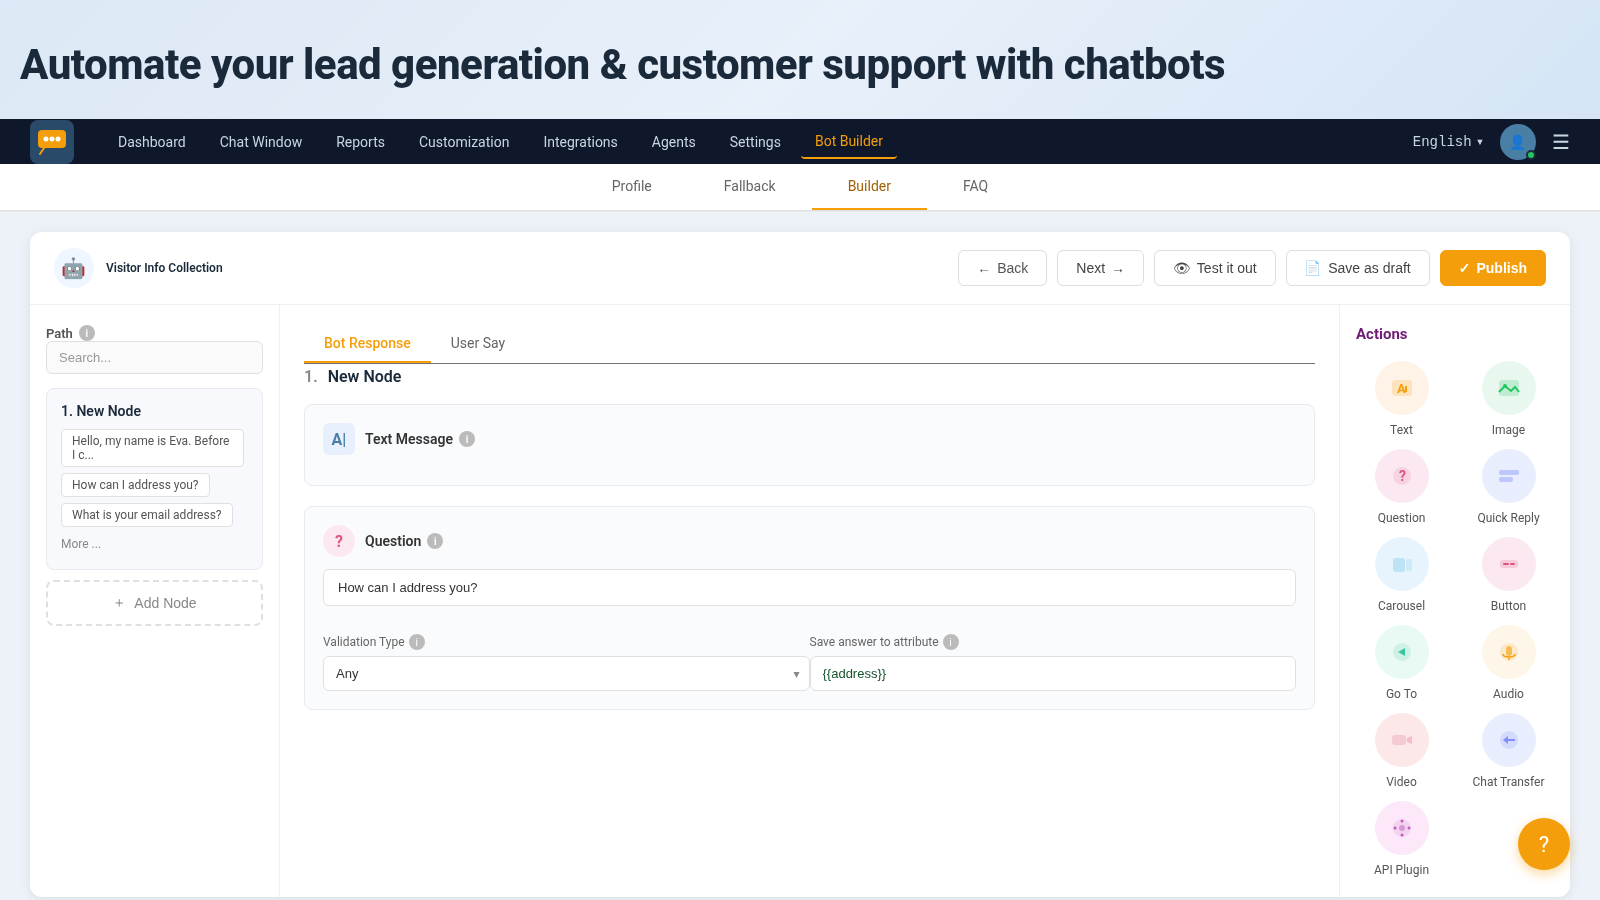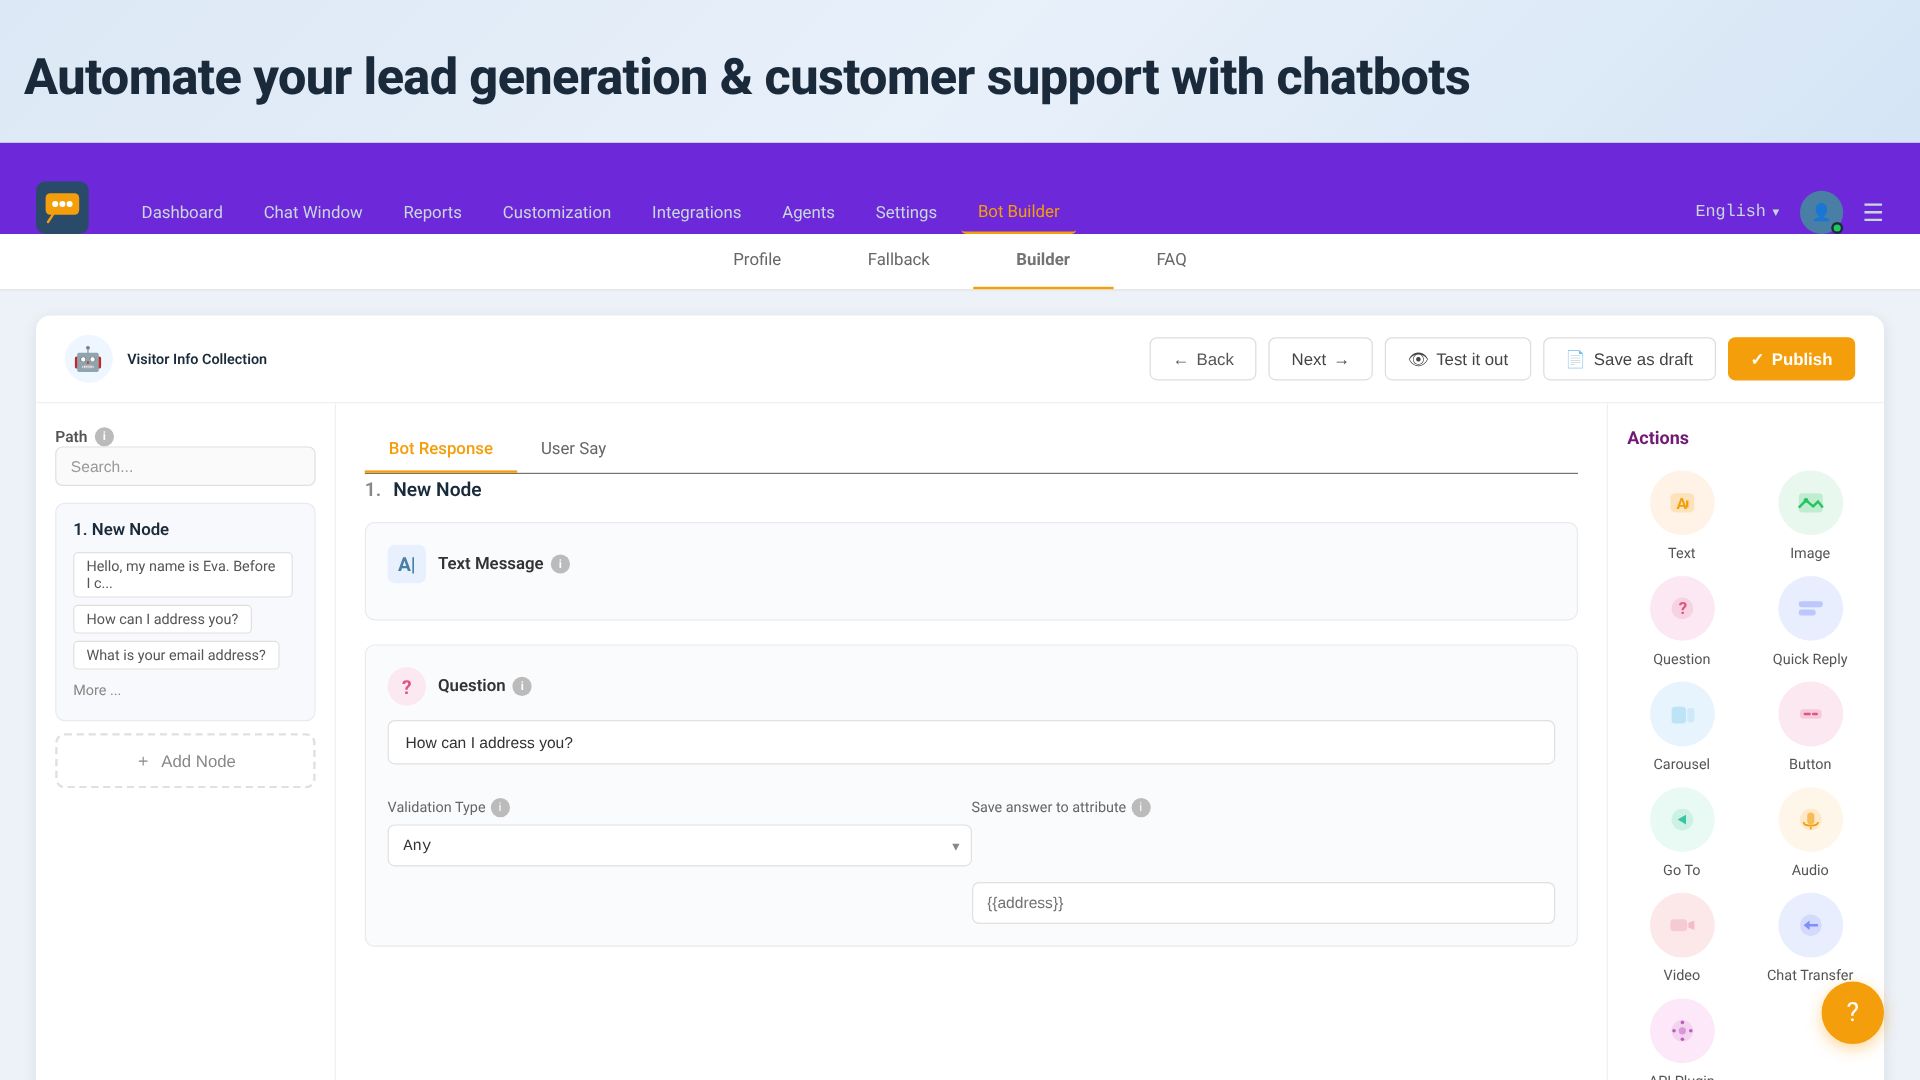--- a/index.html
+++ b/index.html
@@ -3,36 +3,36 @@
   <meta charset="utf-8">
   <style>
     * { box-sizing: border-box; margin: 0; padding: 0; }
     body { font-family: -apple-system, BlinkMacSystemFont, 'Segoe UI', Roboto, sans-serif; background: #e8eef5; min-height: 900px; width: 1600px; overflow-x: hidden; }
 
     
     .hero { text-align: left; padding: 40px 20px 30px; background: linear-gradient(135deg, #dce8f5 0%, #e8f0fa 50%, #d5e5f5 100%); }
     .hero h1 { font-size: 42px; font-weight: 800; color: #1a2a3a; letter-spacing: -0.5px; }
 
     
-    .navbar { background: #6d28d9; display: flex; align-items: flex-end; padding: 0 30px; height: 76px; }
+    .navbar { background: #0f172a; display: flex; align-items: center; padding: 0 30px; height: 45px; }
     .navbar-logo { margin-right: 30px; display: flex; align-items: center; }
     .navbar-logo svg { width: 44px; height: 44px; }
     .nav-items { display: flex; align-items: center; gap: 6px; flex: 1; }
     .nav-item { color: #c8d6e0; padding: 8px 14px; font-size: 14px; cursor: pointer; border-radius: 4px; white-space: nowrap; }
     .nav-item.active { color: #f59e0b; border-bottom: 2px solid #f59e0b; }
     .nav-right { display: flex; align-items: center; gap: 16px; margin-left: auto; }
     .lang-selector { color: #c8d6e0; font-size: 14px; cursor: pointer; display: flex; align-items: center; gap: 4px; font-family: Liberation Mono, monospace; }
     .avatar { width: 36px; height: 36px; border-radius: 50%; background: #4a7fa5; display: flex; align-items: center; justify-content: center; color: white; font-size: 14px; position: relative; }
     .avatar-dot { width: 10px; height: 10px; background: #22c55e; border-radius: 50%; position: absolute; bottom: 0; right: 0; border: 2px solid #1c2b3a; }
     .menu-icon { color: #c8d6e0; cursor: pointer; font-size: 20px; }
 
     
     .sub-tabs { display: flex; justify-content: center; gap: 0; background: white; border-bottom: 1px solid #e0e0e0; padding: 0; }
     .sub-tab { padding: 14px 36px; font-size: 14px; color: #666; cursor: pointer; border-bottom: 2px solid transparent; }
-    .sub-tab.active { color: #737373; border-bottom: 2px solid #f59e0b; font-weight: 700; }
+    .sub-tab.active { color: #a16207; border-bottom: 2px solid #f59e0b; font-weight: 400; }
 
     
     .main-wrapper { background: #edf2f8; padding: 20px 30px 20px; min-height: 540px; }
 
     
     .bot-card { background: white; border-radius: 12px; overflow: visible; box-shadow: 0 2px 12px rgba(0,0,0,0.08); }
     .bot-card-header { display: flex; align-items: center; padding: 16px 24px; border-bottom: 1px solid #f0f0f0; }
     .bot-icon { width: 40px; height: 40px; background: #eef6ff; border-radius: 50%; display: flex; align-items: center; justify-content: center; margin-right: 12px; font-size: 20px; }
     .bot-title { font-size: 12px; font-weight: 600; color: #1a2a3a; }
     .bot-actions { margin-left: auto; display: flex; align-items: center; gap: 10px; }
@@ -66,22 +66,22 @@
     .msg-header { display: flex; align-items: center; gap: 10px; margin-bottom: 12px; }
     .msg-icon { width: 32px; height: 32px; background: #e8f0fe; border-radius: 6px; display: flex; align-items: center; justify-content: center; font-size: 16px; font-weight: 700; color: #4a7fa5; }
     .msg-label { font-size: 14px; font-weight: 600; color: #333; display: flex; align-items: center; gap: 6px; }
     .msg-textarea { width: 100%; border: 1px solid #e0e0e0; border-radius: 6px; padding: 12px; font-size: 13px; color: #333; resize: vertical; min-height: 80px; background: white; line-height: 1.5; }
 
     .question-block { background: #fafbfd; border: 1px solid #e8eaf0; border-radius: 8px; padding: 18px; }
     .q-icon { width: 32px; height: 32px; background: #fce8f0; border-radius: 50%; display: flex; align-items: center; justify-content: center; font-size: 16px; color: #e05580; font-weight: 700; }
     .q-input { width: 100%; padding: 10px 14px; border: 1px solid #e0e0e0; border-radius: 6px; font-size: 13px; color: #333; background: white; margin-bottom: 16px; }
     .form-row { display: grid; grid-template-columns: 1fr 1fr; gap: 0; margin-top: 12px; }
     .form-group label { font-size: 12px; color: #666; margin-bottom: 6px; display: flex; align-items: center; gap: 4px; }
-    .form-select { width: 100%; padding: 9px 12px; border: 1px solid #e0e0e0; border-radius: 6px; font-size: 13px; color: #333; background: white; appearance: none; cursor: pointer; font-family: Liberation Mono, monospace; }
-    .form-input { width: 100%; padding: 9px 12px; border: 1px solid #e0e0e0; border-radius: 6px; font-size: 13px; color: #737373; background: white; margin-top: 48px; }
+    .form-select { width: 100%; padding: 9px 12px; border: 1px solid #e0e0e0; border-radius: 6px; font-size: 13px; color: #333; background: white; appearance: none; cursor: pointer; }
+    .form-input { width: 100%; padding: 9px 12px; border: 1px solid #e0e0e0; border-radius: 6px; font-size: 13px; color: #14532d; background: white; }
 
     
     .actions-panel { padding: 20px 16px; }
     .actions-title { font-size: 15px; font-weight: 700; color: #701a75; margin-bottom: 18px; }
     .actions-grid { display: grid; grid-template-columns: 1fr 1fr; gap: 12px 16px; }
     .action-item { display: flex; flex-direction: column; align-items: center; gap: 8px; cursor: pointer; }
     .action-icon { width: 54px; height: 54px; border-radius: 50%; display: flex; align-items: center; justify-content: center; font-size: 22px; }
     .action-label { font-size: 12px; color: #555; text-align: center; }
     .icon-text { background: #fff3e8; }
     .icon-image { background: #e8f8ee; }

